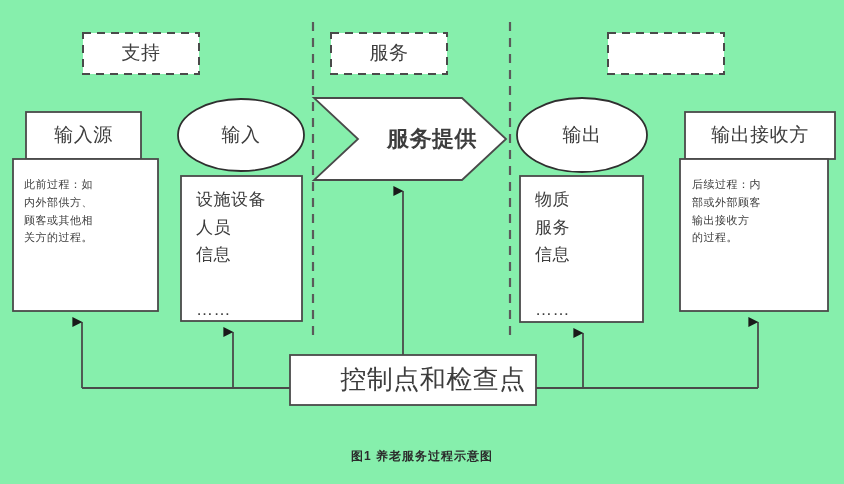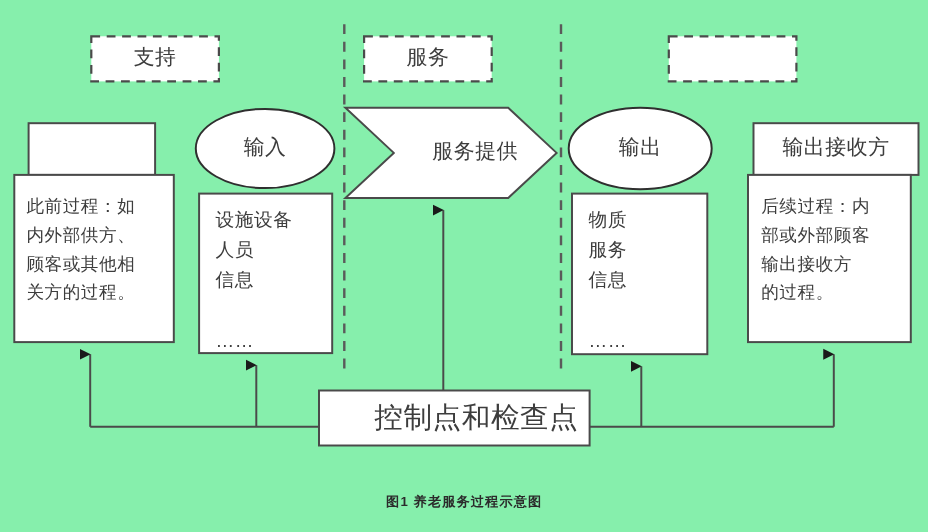--- a/index.html
+++ b/index.html
@@ -29,34 +29,34 @@
     text-align:center;
     color:#3d3d3d;
     line-height:1.38;
     letter-spacing:0.5px;
     white-space:pre-line;
     pointer-events:none;
   }
   .phase-label{ font-size:19px; }
   .node-title{ font-size:19px; }
   .node-body{
-    font-size:16px;
+    font-size:11px;
     align-items:flex-start;
     justify-content:flex-start;
     text-align:left;
     line-height:1.62;
   }
   .node-body-center{
     font-size:17px;
     align-items:flex-start;
     justify-content:flex-start;
     text-align:left;
     line-height:1.62;
   }
-  .chevron-label{ font-size:19px; }
+  .chevron-label{ font-size:22px;font-weight:bold; }
   .control-label{ font-size:26px;padding-left:20px; }
   .caption{
     position:absolute;
     left:0; top:448px;
     width:844px;
     text-align:center;
     font-size:12px;
     font-weight:bold;
     color:#2b2b2b;
     letter-spacing:1px;
@@ -108,20 +108,21 @@
     <line x1="403" y1="355" x2="403" y2="191" stroke="#4a4a4a" stroke-width="1.8" marker-end="url(#arrowUp)"></line>
 
     <line x1="583" y1="388" x2="583" y2="333" stroke="#4a4a4a" stroke-width="1.8" marker-end="url(#arrowUp)"></line>
 
     <line x1="758" y1="388" x2="758" y2="322" stroke="#4a4a4a" stroke-width="1.8" marker-end="url(#arrowUp)"></line>
   </svg>
 
   <div class="lbl phase-label" style="left:83px;top:33px;width:116px;height:41px;">支持</div>
   <div class="lbl phase-label" style="left:331px;top:33px;width:116px;height:41px;">服务</div>
 
+  <div class="lbl node-title" style="left:26px;top:112px;width:115px;height:47px;">输入源</div>
   <div class="lbl node-body" style="left:24px;top:176px;width:128px;height:130px;">此前过程：如
 内外部供方、
 顾客或其他相
 关方的过程。</div>
 
   <div class="lbl node-title" style="left:178px;top:112px;width:126px;height:47px;">输入</div>
   <div class="lbl node-body-center" style="left:196px;top:186px;width:104px;height:128px;">设施设备
 人员
 信息
 

